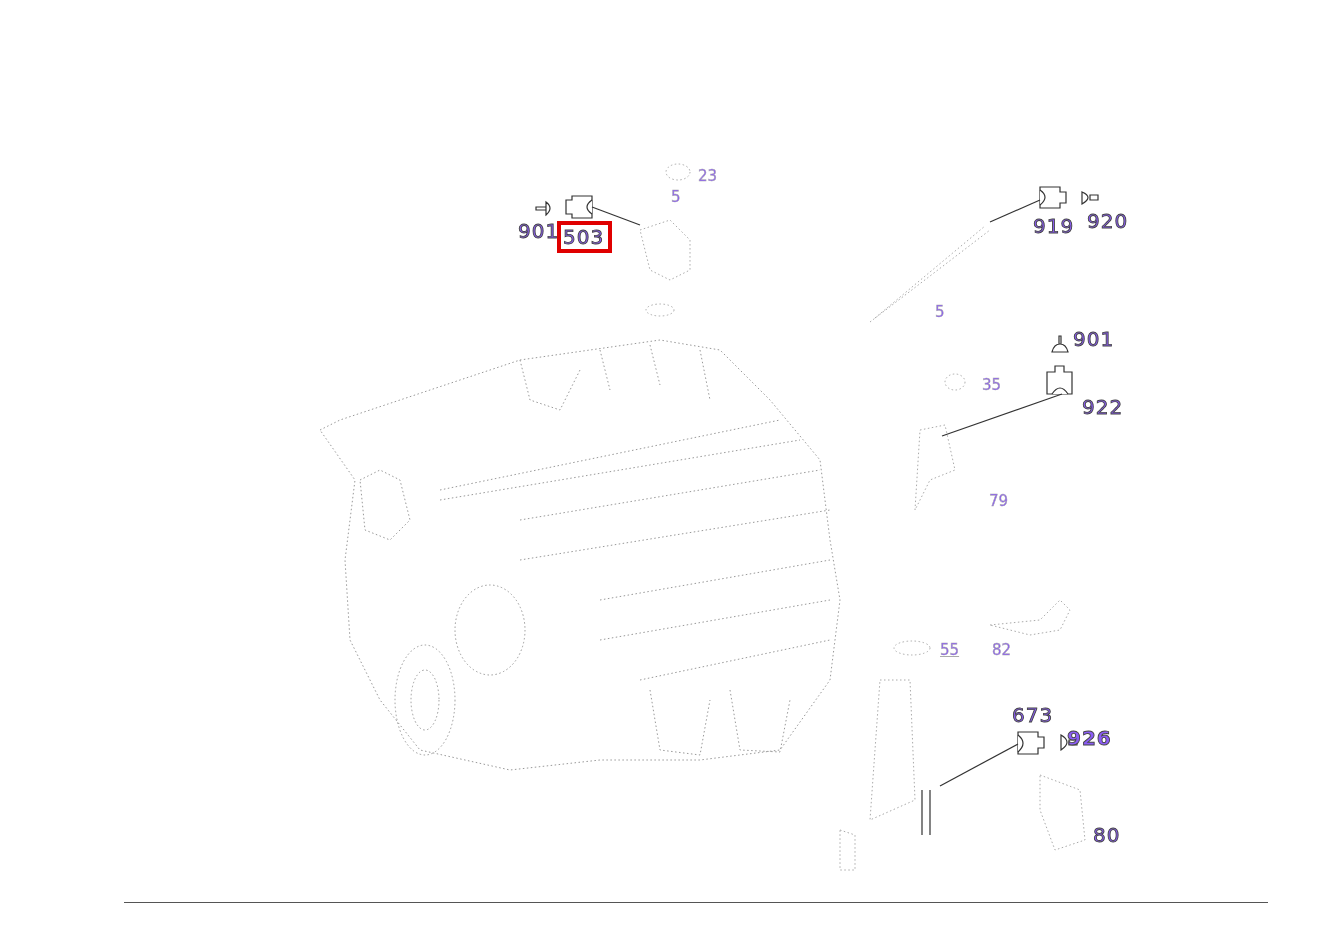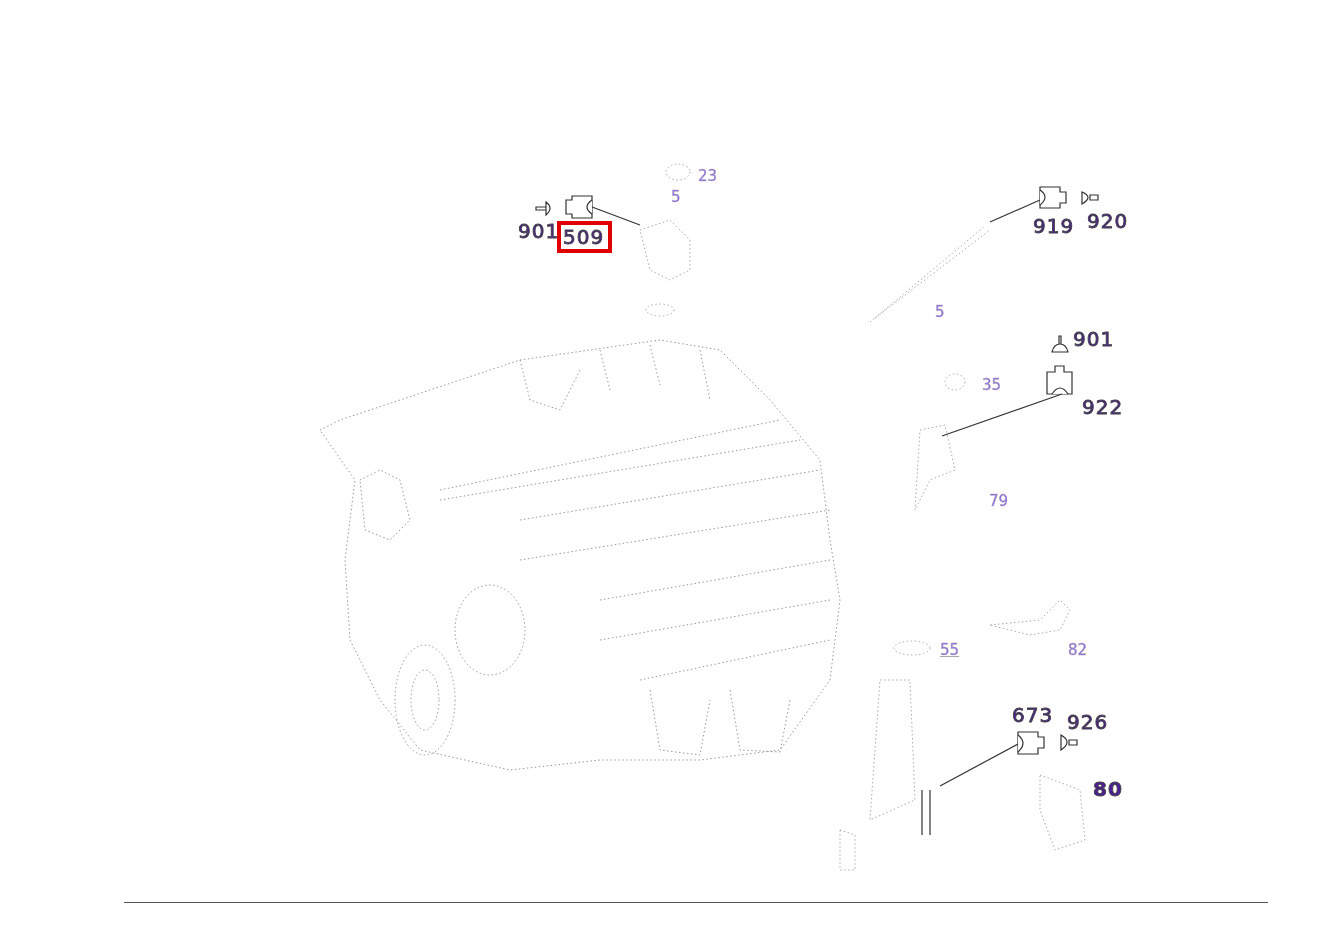--- a/index.html
+++ b/index.html
@@ -1,19 +1,19 @@
 <!DOCTYPE html>
 <html><head>
 <meta charset="utf-8">
 <style>
   html, body { margin:0; padding:0; background:#ffffff; }
   body { width:1326px; height:938px; position:relative; overflow:hidden;
          font-family:"DejaVu Sans", sans-serif; color:#333; }
   .canvas { position:absolute; left:0; top:0; width:1326px; height:938px; }
-  .label { position:absolute; font-size:20px; color:#4c1d95;
+  .label { position:absolute; font-size:20px; color:#8b5cf6;
            -webkit-text-stroke:0.9px #444; letter-spacing:1px; line-height:1; }
   .faint { position:absolute; font-size:15px; color:#8b5cf6;
            -webkit-text-stroke:0.5px #aaa; line-height:1; }
   .hl { position:absolute; border:4px solid #e00000; box-sizing:border-box; cursor:pointer; }
   .rule { position:absolute; left:124px; top:902px; width:1144px; height:1px; background:#555; }
   svg { position:absolute; left:0; top:0; }
 </style>
 </head>
 <body>
 
@@ -68,31 +68,31 @@
       <line x1="1018" y1="744" x2="940" y2="786"></line>
 
       <path d="M1061 735 Q1073 742 1061 750 Z M1069 740 L1077 740 L1077 745 L1069 745 Z"></path>
 
       <path d="M922 790 L922 835 M930 790 L930 835" stroke="#333"></path>
     </g>
   </svg>
 
   <span class="label" style="left:518px;top:221px;">901</span>
   <div class="hl" style="left:557px;top:221px;width:55px;height:32px;"></div>
-  <span class="label" style="left:563px;top:227px;">509</span>
+  <span class="label" style="left:563px;top:227px;">503</span>
   <span class="label" style="left:1033px;top:216px;">919</span>
   <span class="label" style="left:1087px;top:211px;">920</span>
   <span class="label" style="left:1073px;top:329px;">901</span>
   <span class="label" style="left:1082px;top:397px;">922</span>
   <span class="label" style="left:1012px;top:705px;">673</span>
-  <span class="label" style="left:1067px;top:712px;">926</span>
-  <span class="label" style="left:1093px;top:779px;font-weight:bold;">80</span>
+  <span class="label" style="left:1067px;top:728px;font-weight:bold;">926</span>
+  <span class="label" style="left:1093px;top:825px;">80</span>
 
   <span class="faint" style="left:698px;top:169px;">23</span>
   <span class="faint" style="left:671px;top:190px;">5</span>
   <span class="faint" style="left:935px;top:305px;">5</span>
   <span class="faint" style="left:982px;top:378px;">35</span>
   <span class="faint" style="left:945px;top:494px;margin-left:44px;">79</span>
   <span class="faint" style="left:940px;top:643px;text-decoration:underline;">55</span>
-  <span class="faint" style="left:1068px;top:643px;">82</span>
+  <span class="faint" style="left:992px;top:643px;">82</span>
 
   <div class="rule"></div>
 </div>
 
 </body></html>

